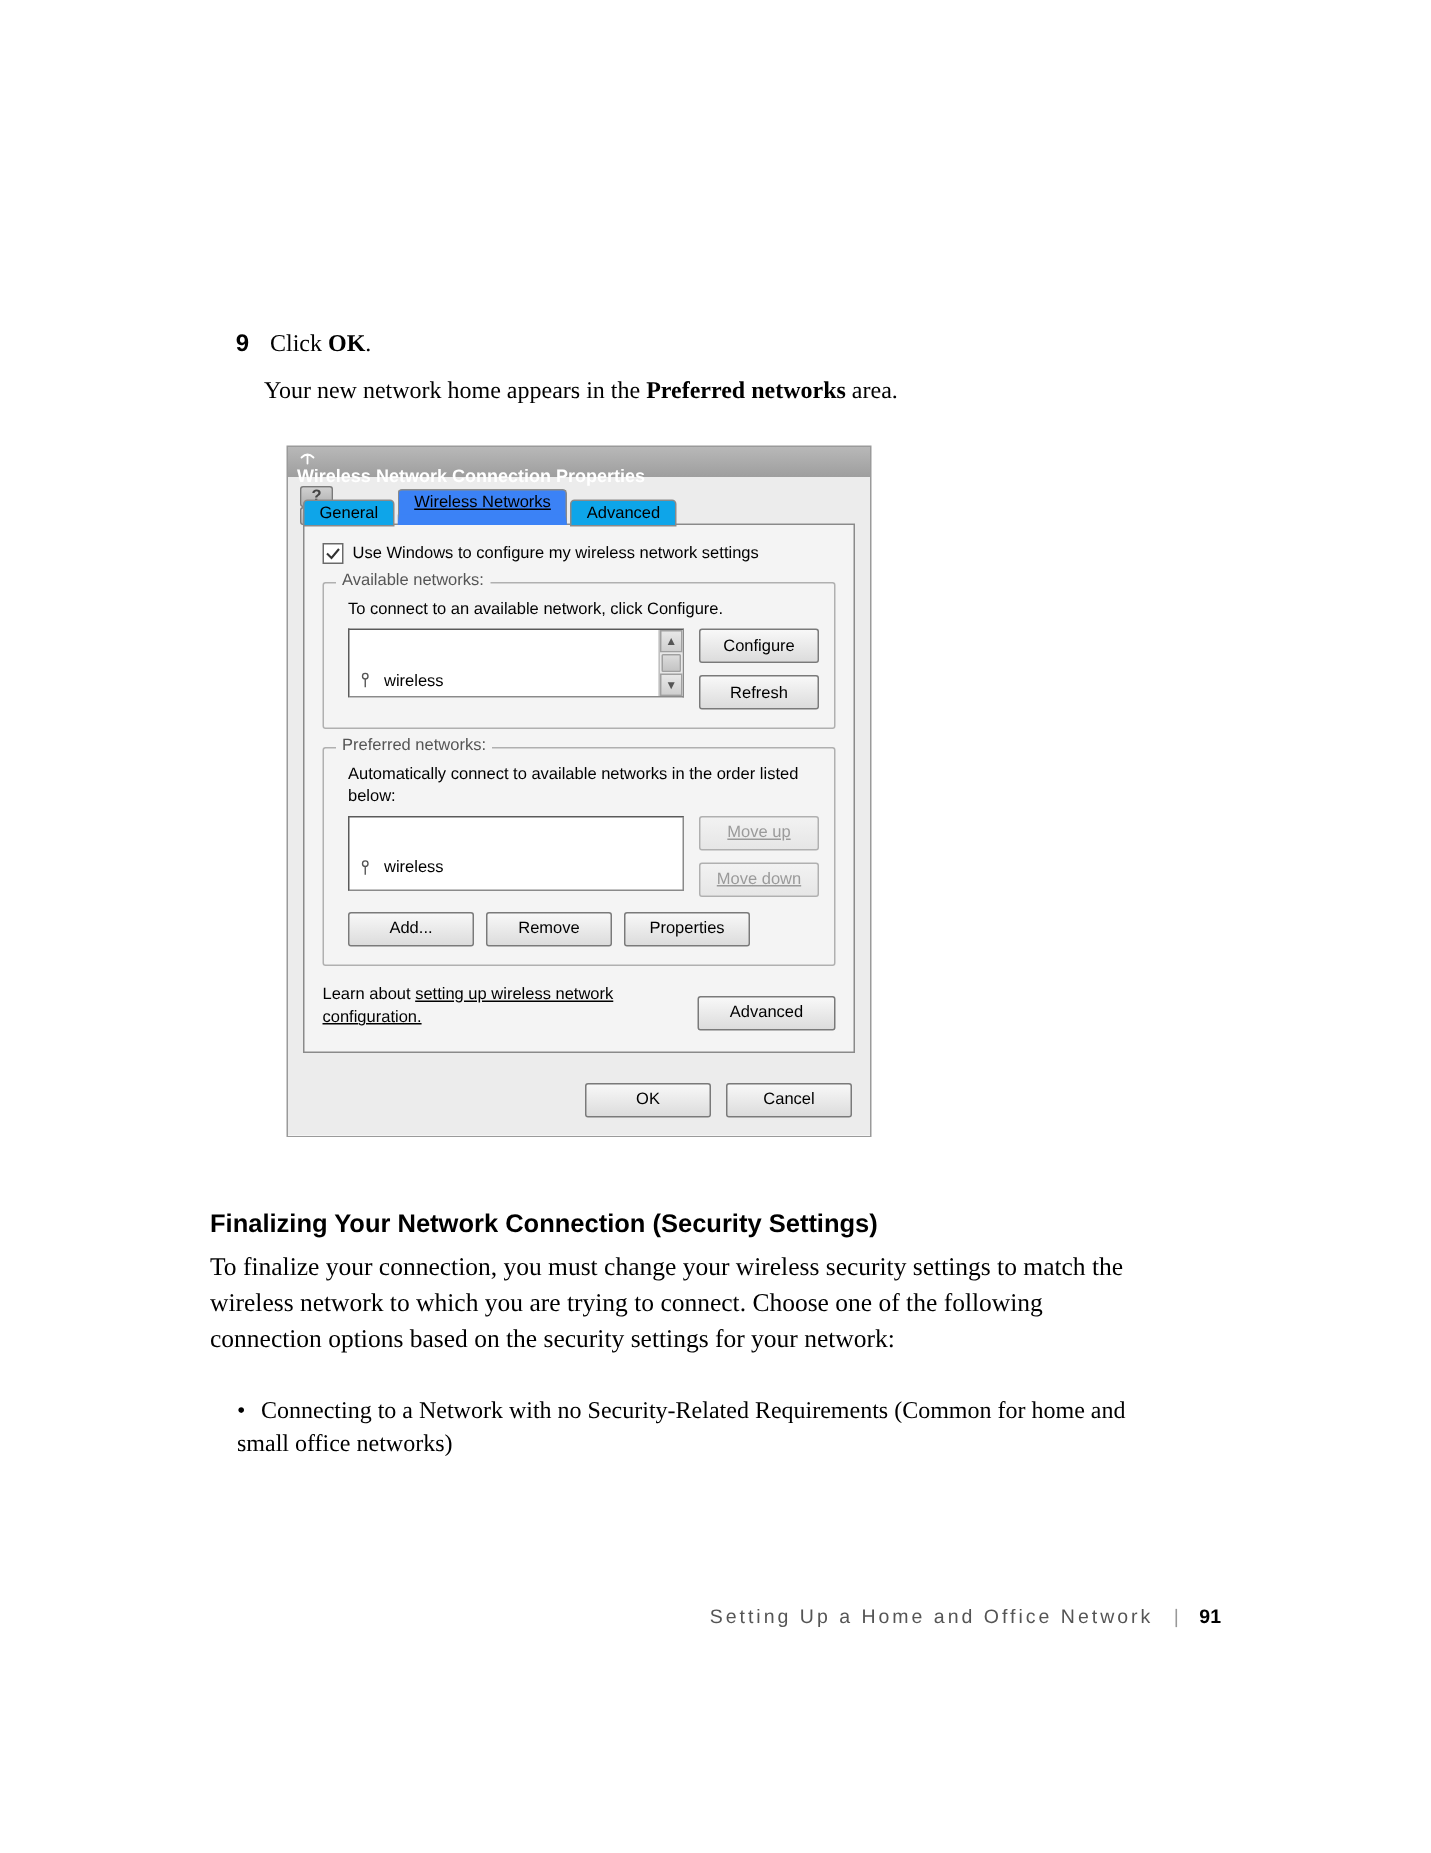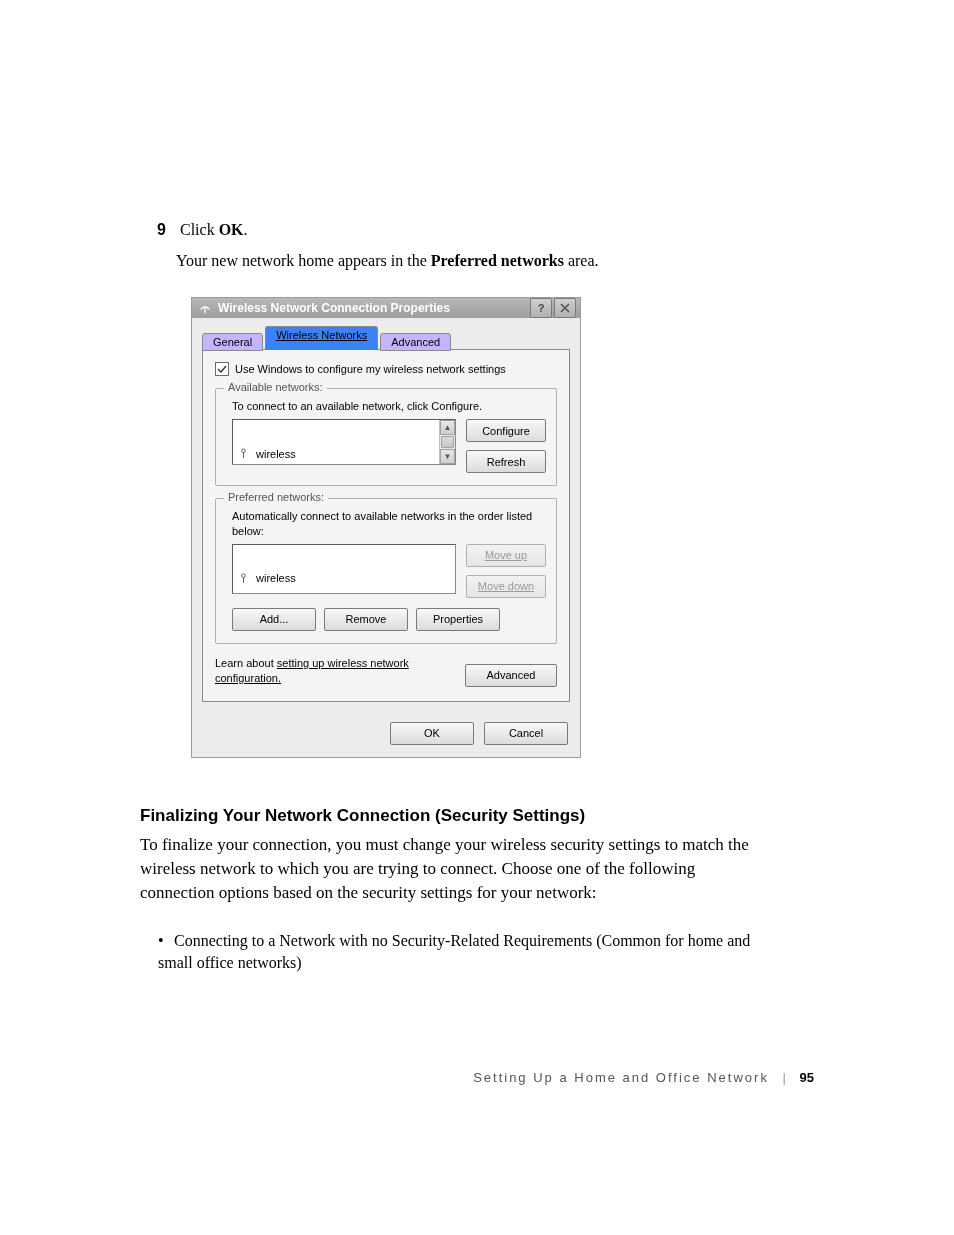--- a/index.html
+++ b/index.html
@@ -49,23 +49,24 @@
     width: 388px;
     box-shadow: 0 0 0 1px #9a9a9a;
     font-family: Tahoma, Arial, sans-serif;
     font-size: 11px;
     color: #000;
   }
   .titlebar {
     height: 20px;
     background: linear-gradient(#b8b8b8, #9e9e9e);
     display: flex;
-    align-items: center;
+    align-items: flex-start;
     padding: 0 4px 0 6px;
     color: #fff;
+    flex-direction: column;
   }
   .titlebar .appicon { width: 14px; height: 14px; margin-right: 6px; display:flex; align-items:center; justify-content:center;}
   .titlebar .title { font-weight: bold; font-size: 12px; flex: 1; }
   .titlebar .tbtn {
     width: 20px; height: 18px;
     background: linear-gradient(#d0d0d0,#b0b0b0);
     border: 1px solid #7a7a7a;
     border-radius: 2px;
     margin-left: 2px;
     display: flex; align-items: center; justify-content: center;
@@ -78,21 +79,21 @@
   .tabs {
     display: flex;
     align-items: flex-end;
     margin-bottom: -1px;
     position: relative;
     z-index: 2;
   }
   .tab {
     border: 1px solid #8a8a8a;
     border-bottom: 1px solid #8a8a8a;
-    background: #c4b5fd;
+    background: #0ea5e9;
     padding: 2px 10px 2px 10px;
     border-top-left-radius: 3px;
     border-top-right-radius: 3px;
     margin-right: 2px;
     font-size: 11px;
     position: relative;
     top: 1px;
   }
   .tab.active {
     background: #3b82f6;
@@ -369,16 +370,16 @@
 
   <div class="para">To finalize your connection, you must change your wireless security settings to match the wireless network to which you are trying to connect. Choose one of the following connection options based on the security settings for your network:</div>
 
   <div class="bullet">
     <span class="dot">•</span><span>Connecting to a Network with no Security-Related Requirements (Common for home and small office networks)</span>
   </div>
 
   <div class="footer">
     <span>Setting Up a Home and Office Network</span>
     <span class="sep">|</span>
-    <span class="pg">95</span>
+    <span class="pg">91</span>
   </div>
 
 </div>
 
 </body></html>

